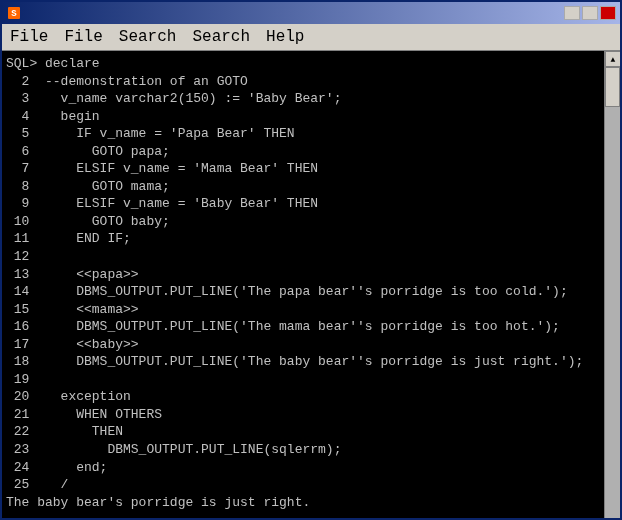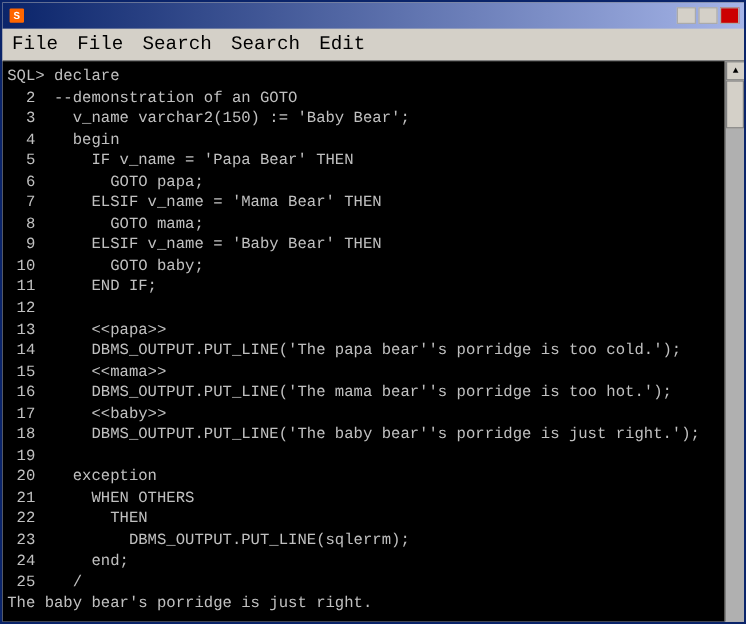--- a/index.html
+++ b/index.html
@@ -141,21 +141,21 @@
       <div class="tb-btn maximize"></div>
       <div class="tb-btn close"></div>
     </div>
   </div>
 
   <div class="menu-bar">
     <div class="menu-item">File</div>
     <div class="menu-item">File</div>
     <div class="menu-item">Search</div>
     <div class="menu-item">Search</div>
-    <div class="menu-item">Edit</div>
+    <div class="menu-item">Help</div>
   </div>
 
   <div style="display:flex; height: 512px;">
 
     <div class="console-area" id="console-area"><pre style="margin: 0px; color: rgb(192, 192, 192); font-family: &quot;Courier New&quot;, Courier, monospace; font-size: 13px; line-height: 1.35;"><div style="white-space: pre;">SQL&gt; declare</div><div style="white-space: pre;">  2  --demonstration of an GOTO</div><div style="white-space: pre;">  3    v_name varchar2(150) := 'Baby Bear';</div><div style="white-space: pre;">  4    begin</div><div style="white-space: pre;">  5      IF v_name = 'Papa Bear' THEN</div><div style="white-space: pre;">  6        GOTO papa;</div><div style="white-space: pre;">  7      ELSIF v_name = 'Mama Bear' THEN</div><div style="white-space: pre;">  8        GOTO mama;</div><div style="white-space: pre;">  9      ELSIF v_name = 'Baby Bear' THEN</div><div style="white-space: pre;"> 10        GOTO baby;</div><div style="white-space: pre;"> 11      END IF;</div><div style="white-space: pre;"> 12  </div><div style="white-space: pre;"> 13      &lt;&lt;papa&gt;&gt;</div><div style="white-space: pre;"> 14      DBMS_OUTPUT.PUT_LINE('The papa bear''s porridge is too cold.');</div><div style="white-space: pre;"> 15      &lt;&lt;mama&gt;&gt;</div><div style="white-space: pre;"> 16      DBMS_OUTPUT.PUT_LINE('The mama bear''s porridge is too hot.');</div><div style="white-space: pre;"> 17      &lt;&lt;baby&gt;&gt;</div><div style="white-space: pre;"> 18      DBMS_OUTPUT.PUT_LINE('The baby bear''s porridge is just right.');</div><div style="white-space: pre;"> 19  </div><div style="white-space: pre;"> 20    exception</div><div style="white-space: pre;"> 21      WHEN OTHERS</div><div style="white-space: pre;"> 22        THEN</div><div style="white-space: pre;"> 23          DBMS_OUTPUT.PUT_LINE(sqlerrm);</div><div style="white-space: pre;"> 24      end;</div><div style="white-space: pre;"> 25    /</div><div style="white-space: pre;">The baby bear's porridge is just right.</div></pre></div>
 
     <div class="scrollbar-v">
       <div class="scrollbar-btn">▲</div>
       <div class="scrollbar-track">
         <div class="scrollbar-thumb"></div>

